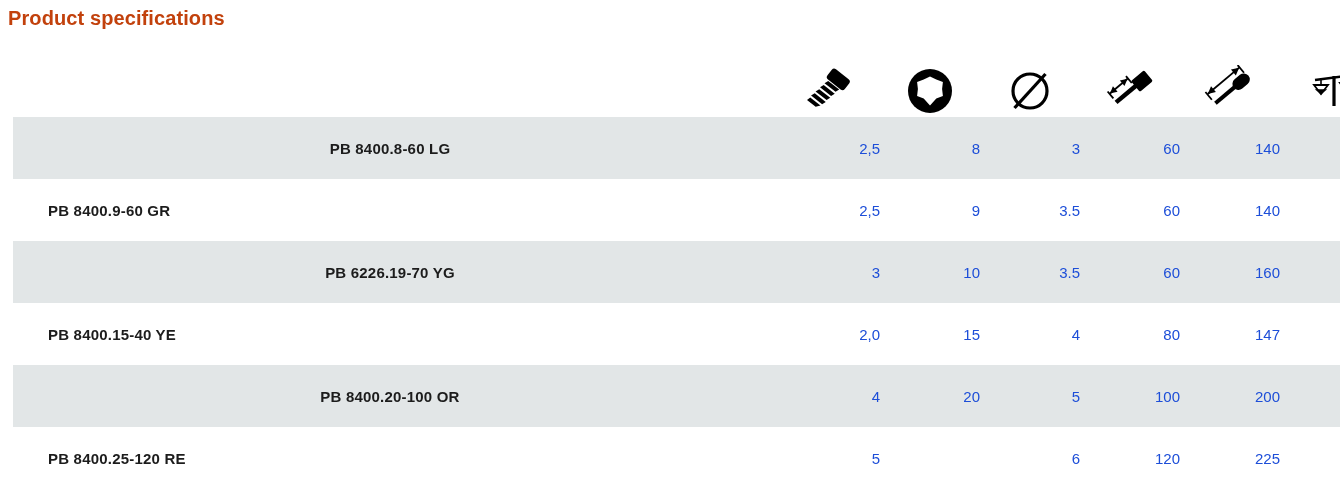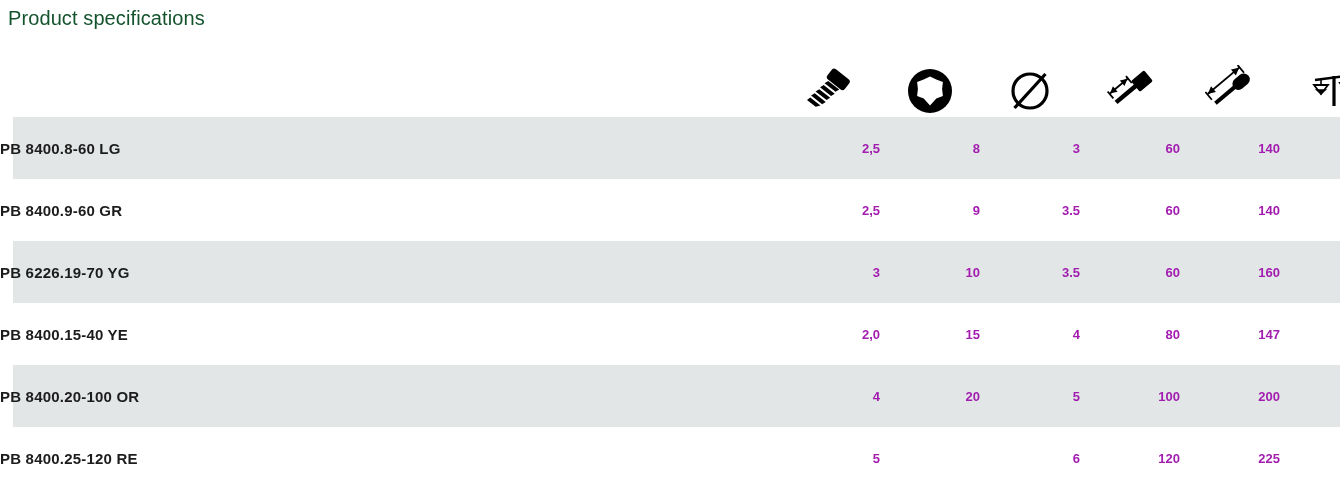--- a/index.html
+++ b/index.html
@@ -10,23 +10,23 @@
   body {
     width: 1340px;
     height: 478px;
     overflow: hidden;
     font-family: "Liberation Sans", sans-serif;
     color: #2b2b2b;
   }
 
   .page-title {
     font-size: 20px;
-    font-weight: 400;
+    font-weight: 700;
     letter-spacing: 0.1px;
-    color: #14532d;
+    color: #c2410c;
     padding: 5px 0 0 8px;
     line-height: 26px;
     white-space: nowrap;
   }
 
   .spec-table {
     width: 1340px;
     border-collapse: collapse;
     table-layout: fixed;
     margin-top: 24px;
@@ -48,46 +48,47 @@
     display: flex;
     align-items: flex-end;
     justify-content: center;
     height: 56px;
     padding-bottom: 2px;
   }
   .icon-cell svg { display: block; }
 
   .spec-table tbody tr { height: 62px; }
   .spec-table tbody tr.shaded td { background: #e2e6e7; }
-  .spec-table tbody tr.plain td  { background: #ffffff; }
+  .spec-table tbody tr.plain td  { background: #ffffff; padding-left: 48px; }
 
   .spec-table tbody td {
     padding: 0;
     border: none;
     height: 62px;
     vertical-align: middle;
   }
 
   td.name-cell {
     font-size: 15px;
     font-weight: bold;
     color: #1c1c1c;
     letter-spacing: 0.2px;
     padding-left: 38px;
     white-space: nowrap;
   }
   
   tr.shaded td.name-cell {
     box-shadow: inset 13px 0 0 0 #ffffff;
+    text-align: center;
   }
 
   td.val-cell {
-    font-size: 13px;
-    font-weight: bold;
-    color: #a21caf;
+    font-size: 15px;
+    font-weight: normal;
+    color: #1d4ed8;
     text-align: right;
     padding-right: 5px;
     white-space: nowrap;
   }
   td.val-cell.last { padding-right: 0px; }
 </style>
 </head>
 <body>
 
 <div class="page-title">Product specifications</div>

